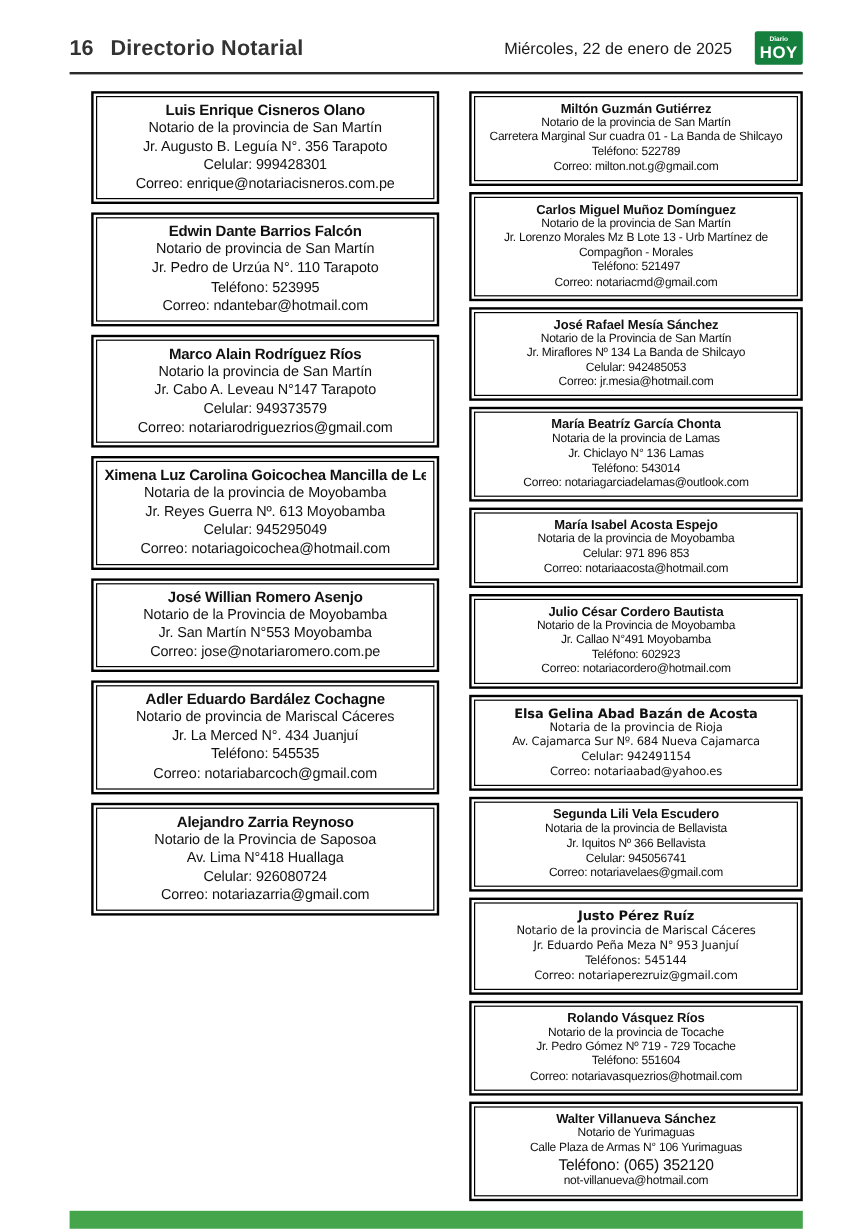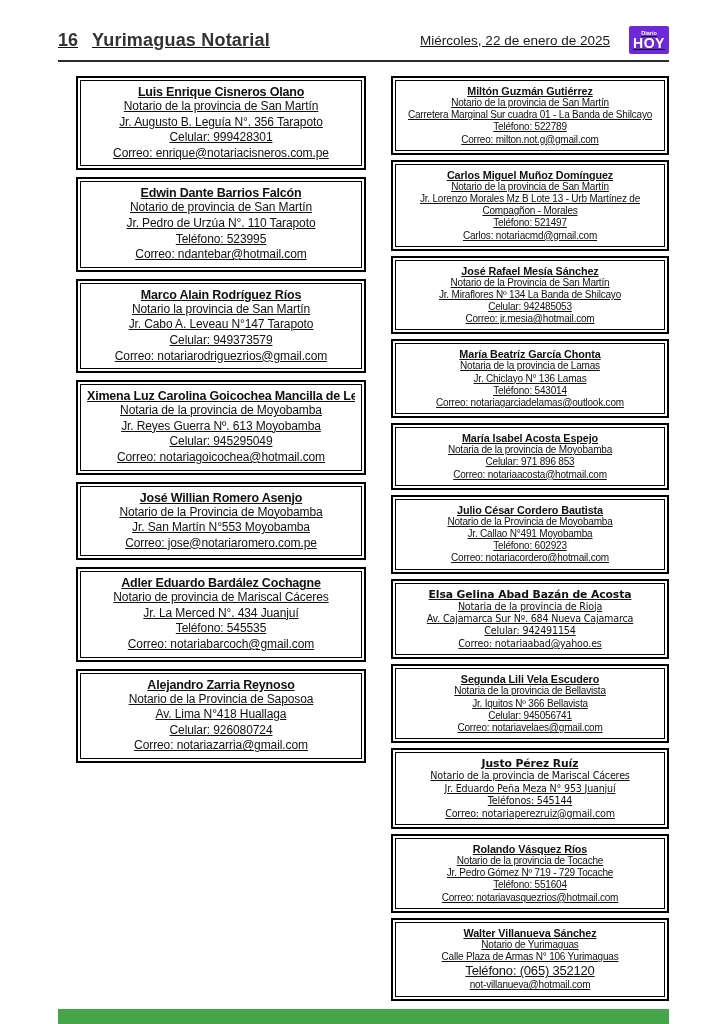--- a/index.html
+++ b/index.html
@@ -1,18 +1,18 @@
 <!DOCTYPE html>
 <html><head>
 <meta charset="utf-8">
 <style>
   * { margin: 0; padding: 0; box-sizing: border-box; }
   html, body { background: #ffffff; }
   body { width: 723px; height: 1024px; font-family: "Liberation Sans", sans-serif; color: #111; }
-  .page { width: 723px; height: 1024px; padding: 26px 54px 0 58px; position: relative; text-decoration: underline; }
+  .page { width: 723px; height: 1024px; padding: 26px 54px 0 58px; position: relative; }
 
   
   .header { display: flex; align-items: center; justify-content: space-between;
             padding-bottom: 6px; border-bottom: 2px solid #2b2b2b; }
   .header-left { display: flex; align-items: baseline; gap: 14px; }
   .page-number { font-size: 18px; font-weight: bold; color: #333; }
   .page-title  { font-size: 18px; font-weight: bold; color: #333; letter-spacing: 0.2px; }
   .header-right { display: flex; align-items: center; gap: 19px; }
   .header-date { font-size: 13.5px; color: #1a1a1a; }
   .logo { width: 40px; height: 28px; display: flex; flex-direction: column; align-items: center;
@@ -43,25 +43,25 @@
   .banner { margin-top: 8px; height: 48px; display: flex; align-items: center; justify-content: center; }
 </style>
 </head>
 <body>
 
 <div class="page">
 
   <header class="header">
     <div class="header-left">
       <span class="page-number">16</span>
-      <span class="page-title">Yurimaguas Notarial</span>
+      <span class="page-title">Directorio Notarial</span>
     </div>
     <div class="header-right">
       <span class="header-date">Miércoles, 22 de enero de 2025</span>
-      <div class="logo" style="background: #6d28d9;">
+      <div class="logo" style="background: #15803d;">
         <span class="logo-top">Diario</span>
         <span class="logo-main">HOY</span>
       </div>
     </div>
   </header>
 
   <main class="cols">
     <div class="col col-left" id="col-left">
         <div class="card">
     <div class="card-inner">
@@ -135,21 +135,21 @@
             <div class="card-line">Teléfono: 522789</div>
             <div class="card-line">Correo: milton.not.g@gmail.com</div>
           </div>
   </div>
         <div class="card">
     <div class="card-inner">
       <div class="card-name">Carlos Miguel Muñoz Domínguez</div>
     <div class="card-line">Notario de la provincia de San Martín</div>
             <div class="card-line">Jr. Lorenzo Morales Mz B Lote 13 - Urb Martínez de Compagñon - Morales</div>
             <div class="card-line">Teléfono: 521497</div>
-            <div class="card-line">Carlos: notariacmd@gmail.com</div>
+            <div class="card-line">Correo: notariacmd@gmail.com</div>
           </div>
   </div>
         <div class="card">
     <div class="card-inner">
       <div class="card-name">José Rafael Mesía Sánchez</div>
     <div class="card-line">Notario de la Provincia de San Martín</div>
             <div class="card-line">Jr. Miraflores Nº 134 La Banda de Shilcayo</div>
             <div class="card-line">Celular: 942485053</div>
             <div class="card-line">Correo: jr.mesia@hotmail.com</div>
           </div>

